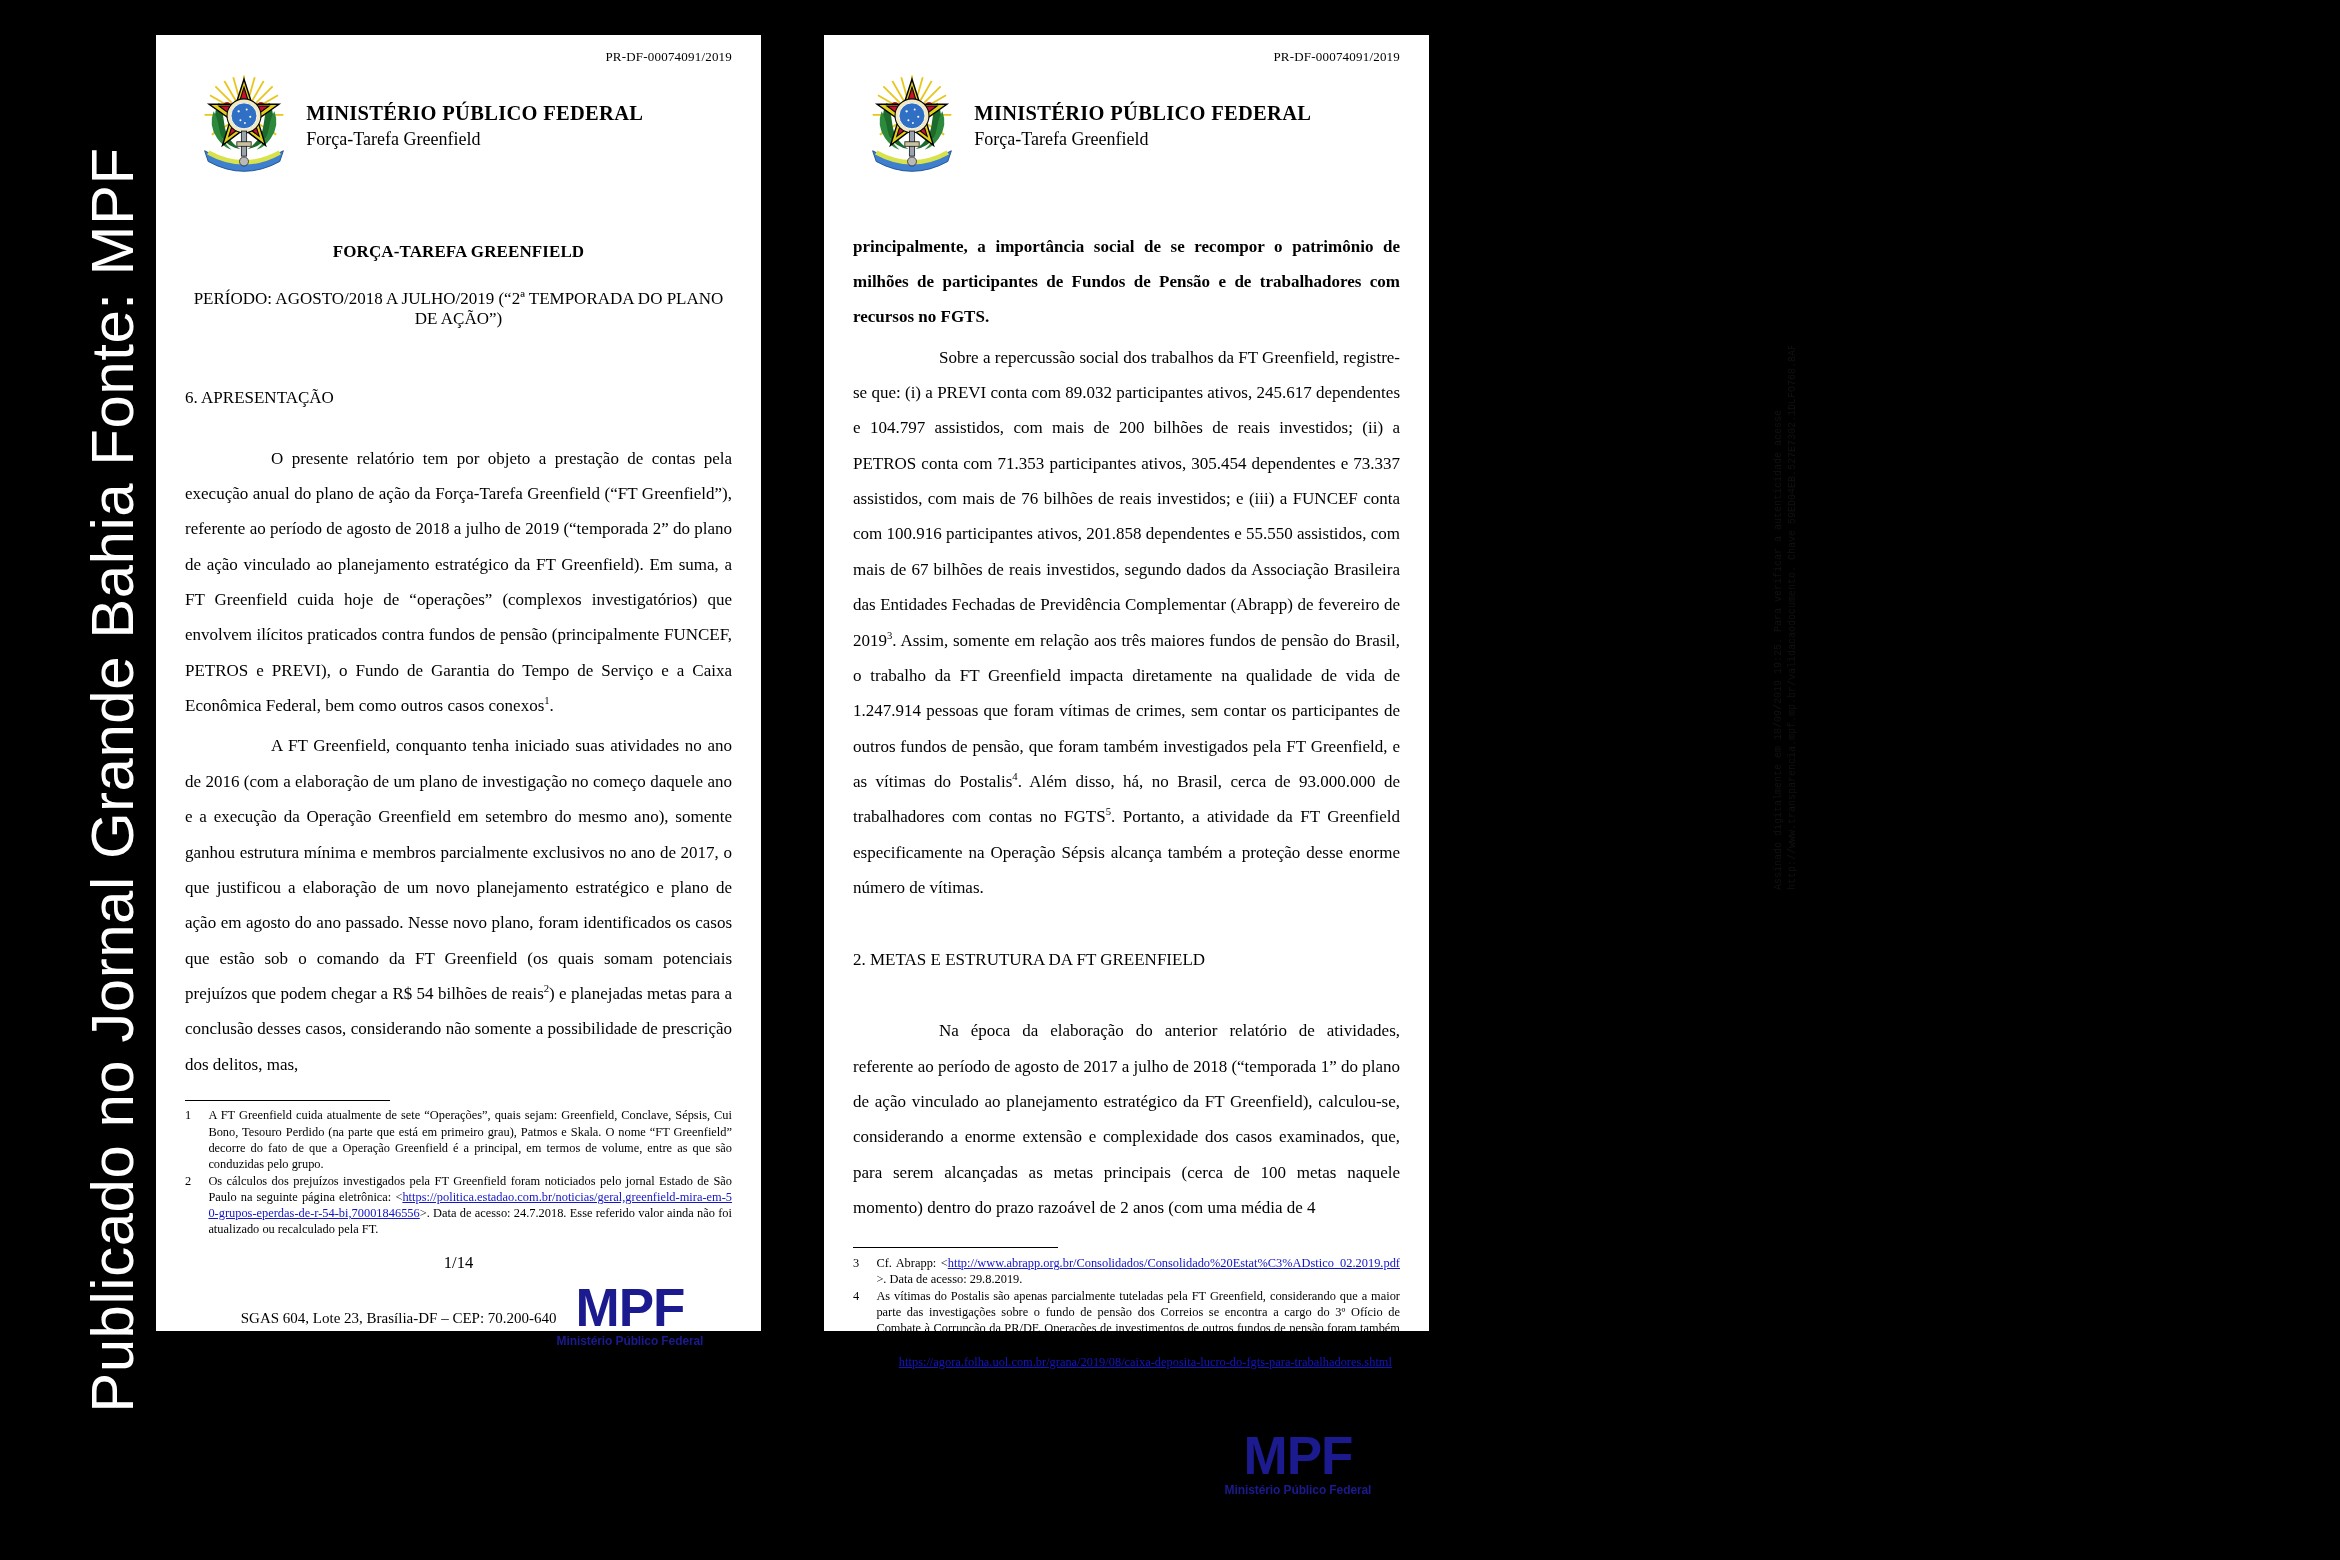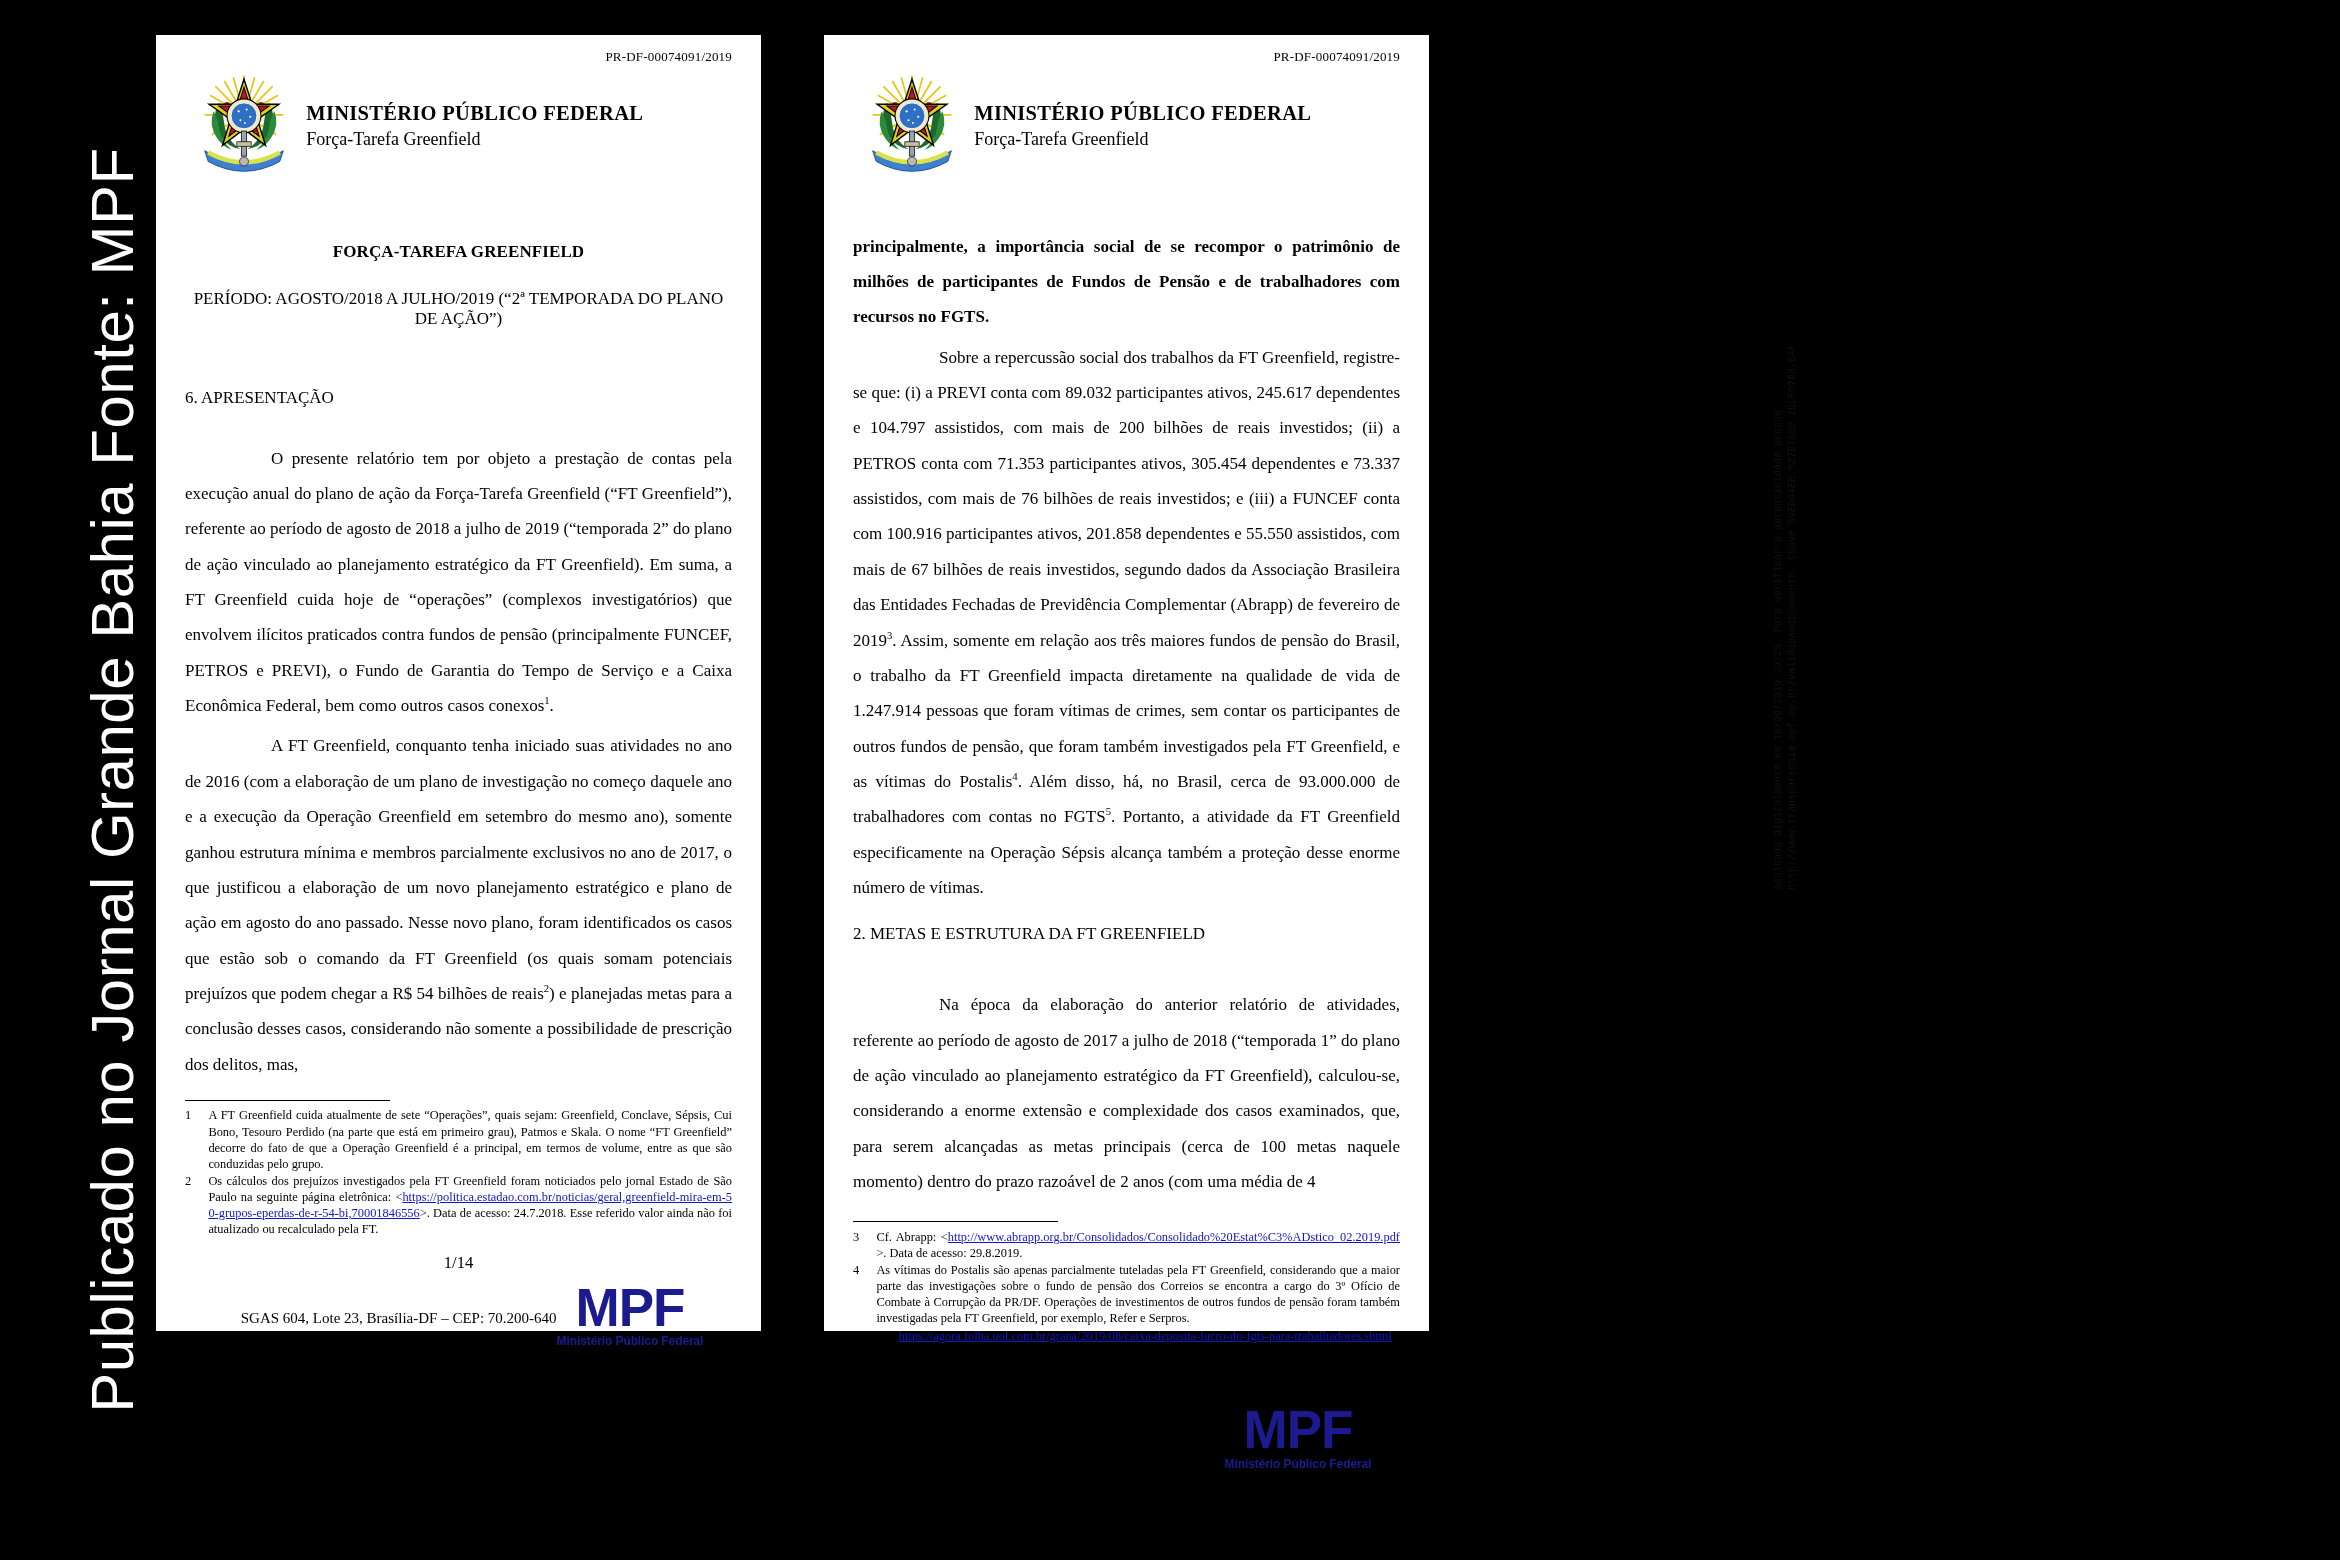--- a/index.html
+++ b/index.html
@@ -290,21 +290,21 @@
     <div class="mast-text">
       <div class="mast-title">MINISTÉRIO PÚBLICO FEDERAL</div>
       <div class="mast-sub">Força-Tarefa Greenfield</div>
     </div>
   </div>
 
   <p class="body-p noindent" style="margin-top:51px">principalmente, a importância social de se recompor o patrimônio de milhões de participantes de Fundos de Pensão e de trabalhadores com recursos no FGTS.</p>
 
   <p class="body-p tight"><span>Sobre a repercussão social dos trabalhos da FT Greenfield, registre-se que: (i) a PREVI conta com 89.032 participantes ativos, 245.617 dependentes e 104.797 assistidos, com mais de 200 bilhões de reais investidos; (ii) a PETROS conta com 71.353 participantes ativos, 305.454 dependentes e 73.337 assistidos, com mais de 76 bilhões de reais investidos; e  (iii) a FUNCEF conta com 100.916 participantes ativos, 201.858 dependentes e 55.550 assistidos, com mais de 67 bilhões de reais investidos, segundo dados da Associação Brasileira das Entidades Fechadas de Previdência Complementar (Abrapp) de fevereiro de 2019</span><sup>3</sup><span>. Assim, somente em relação aos três maiores fundos de pensão do Brasil, o trabalho da FT Greenfield impacta diretamente na qualidade de vida de 1.247.914 pessoas que foram vítimas de crimes, sem contar os participantes de outros fundos de pensão, que foram também investigados pela FT Greenfield, e as vítimas do Postalis</span><sup>4</sup><span>. Além disso, há, no Brasil, cerca de 93.000.000 de trabalhadores com contas no FGTS</span><sup>5</sup><span>. Portanto, a atividade da FT Greenfield especificamente na Operação Sépsis alcança também a proteção desse enorme número de vítimas.</span></p>
 
-  <div class="section-head" style="margin-top:19px">2. METAS E ESTRUTURA DA FT GREENFIELD</div>
+  <div class="section-head" style="margin-top:45px">2. METAS E ESTRUTURA DA FT GREENFIELD</div>
 
   <p class="body-p" style="margin-top:43px">Na época da elaboração do anterior relatório de atividades, referente ao período de agosto de 2017 a julho de 2018 (“temporada 1” do plano de ação vinculado ao planejamento estratégico da FT Greenfield), calculou-se, considerando a enorme extensão e complexidade dos casos examinados, que, para serem alcançadas as metas principais (cerca de 100 metas naquele momento) dentro do prazo razoável de 2 anos (com uma média de 4</p>
 
   <div class="fn-area" style="margin-top:21.5px">
     <div class="fn-rule"></div>
 
     <div class="fn">
       <div class="fn-num">3</div>
       <div class="fn-txt"><span>Cf. Abrapp: &lt;</span><a class="lnk" href="#">http://www.abrapp.org.br/Consolidados/Consolidado%20Estat%C3%ADstico_02.2019.pdf</a><span>&gt;. Data de acesso: 29.8.2019.</span></div>
     </div>

